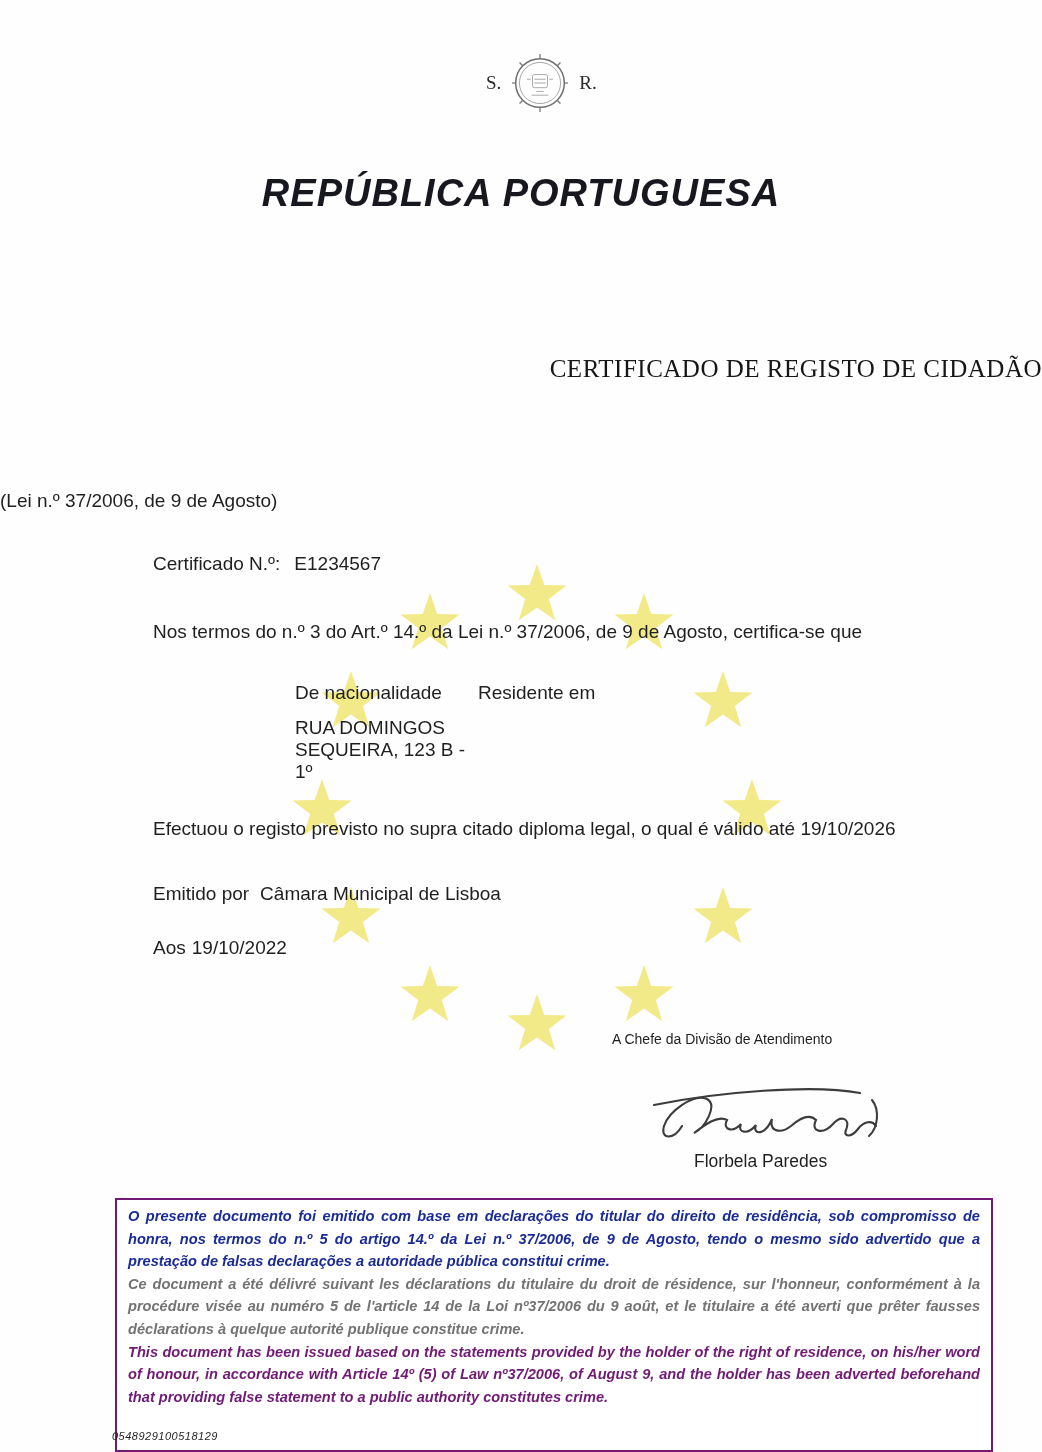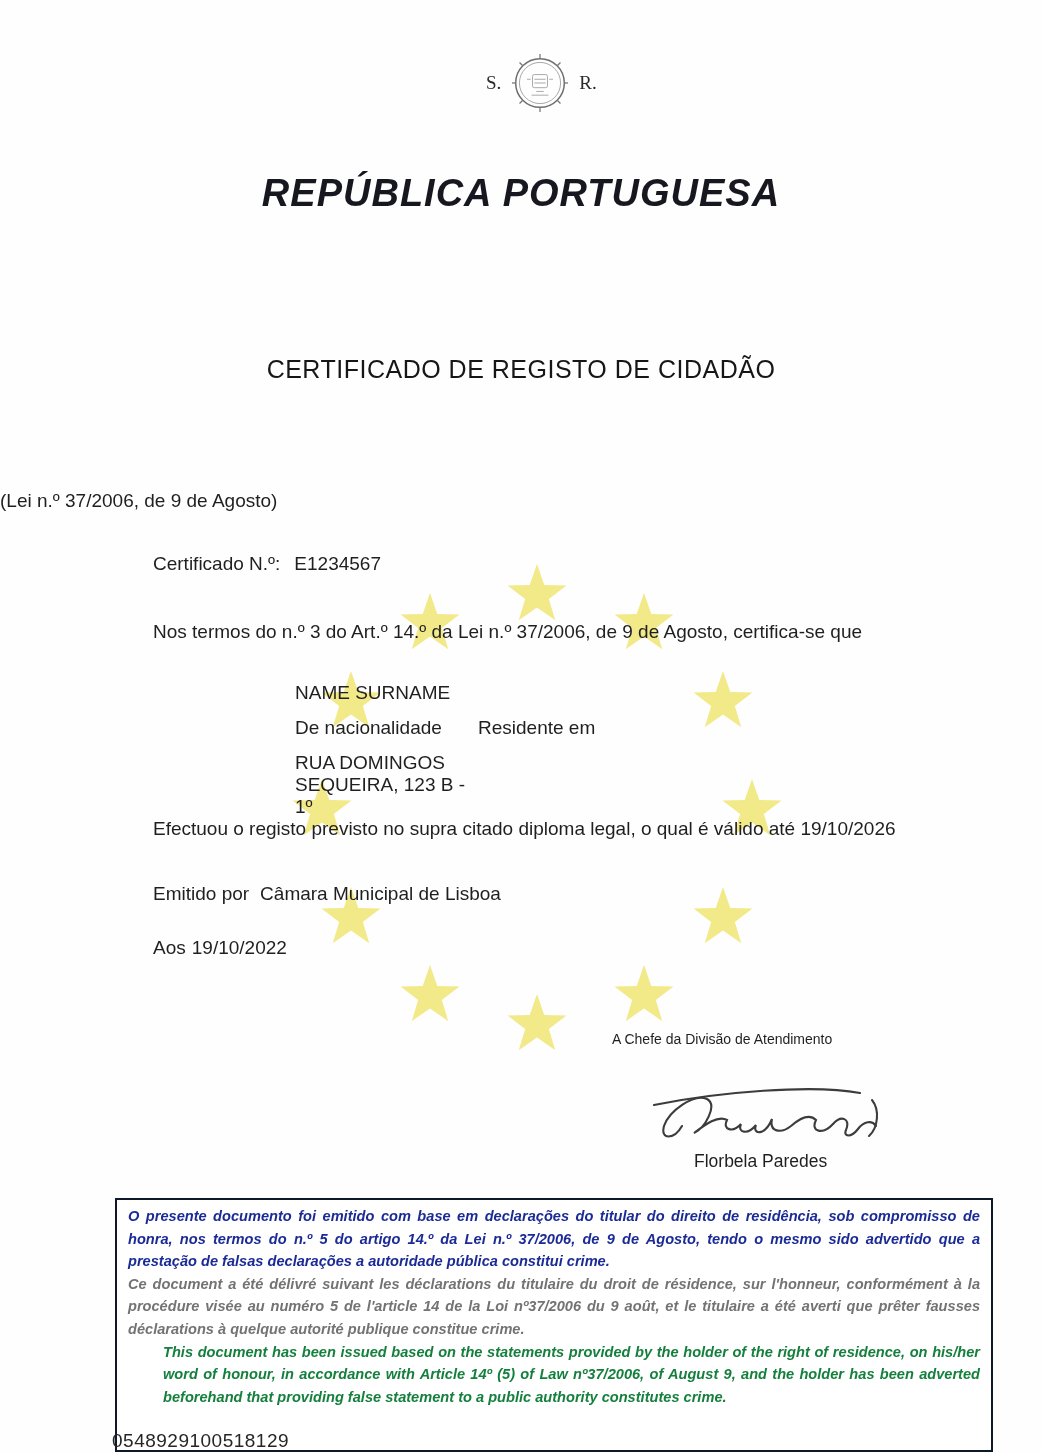--- a/index.html
+++ b/index.html
@@ -24,22 +24,22 @@
     font-size:19px;color:#2a2a2a;
   }
   .seal-svg{display:block;}
 
   .republic{
     left:0;right:0;top:172px;text-align:center;
     font-size:38px;font-weight:bold;font-style:italic;
     letter-spacing:1px;color:#17171f;
   }
   .cert-title{
-    left:0;right:0;top:352px;text-align:center;
-    font-size:25px;line-height:34px;letter-spacing:0.5px;color:#161616;
+    left:0;right:0;top:352px;text-align:right;
+    font-size:25px;line-height:34px;letter-spacing:0.5px;color:#161616;font-family:Liberation Serif, serif;
   }
   .law-ref{left:0;right:0;top:490px;text-align:left;font-size:19px;}
 
   .line{font-size:19px;white-space:nowrap;margin-left:31px;}
   .cert-no{left:122px;top:553px;}
   .cert-no .val{margin-left:14px;}
   .nos-termos{left:122px;top:621px;}
 
   .holder{
     left:295px;top:682px;
@@ -54,31 +54,31 @@
   .emitido .val{margin-left:11px;}
   .aos{left:122px;top:937px;}
   .aos .val{margin-left:6px;}
 
   .chefe{left:612px;top:1031px;font-size:14px;}
   .sig-wrap{left:648px;top:1080px;width:246px;height:70px;}
   .signatory{left:694px;top:1151px;font-size:17.5px;}
 
   .footer-box{
     left:115px;top:1198px;width:852px;
-    border:2px solid #0f172a;
+    border:2px solid #701a75;
     padding:5px 11px 42px 11px;
     background:rgba(255,255,255,0.65);
   }
   .footer-box p{
     margin:0;
     font-size:14.6px;line-height:1.55;
     font-weight:bold;font-style:italic;
     text-align:justify;
   }
-  .doc-number{left:112px;top:1430px;font-size:19px;letter-spacing:0.5px;color:#262626;}
+  .doc-number{left:112px;top:1430px;font-size:11px;letter-spacing:0.5px;color:#262626;font-style:italic;}
 </style>
 </head>
 <body>
 
 <div class="page">
 
   <div id="watermark">
       <div class="star" style="left: 504px; top: 562px;"><svg width="66" height="66" viewBox="-34 -34 68 68">
           <polygon points="0,-32 7.5,-10.4 30.4,-9.9 12.2,4.0 18.8,25.9 0,12.8 -18.8,25.9 -12.2,4.0 -30.4,-9.9 -7.5,-10.4" fill="#f1e77c"></polygon>
         </svg></div>
@@ -155,21 +155,20 @@
 
     <div class="abs law-ref">(Lei n.º 37/2006, de 9 de Agosto)</div>
 
     <div class="abs line cert-no">
       <span>Certificado N.º:</span><span class="val">E1234567</span>
     </div>
 
     <div class="abs line nos-termos">Nos termos do n.º 3 do Art.º 14.º da Lei n.º 37/2006, de 9 de Agosto, certifica-se que</div>
 
     <div class="abs holder">
-      <div class="full">NAME SURNAME</div>
       <div>De nacionalidade</div>
       <div>Residente em</div>
       <div>RUA DOMINGOS SEQUEIRA, 123 B - 1º</div>
       <div></div>
     </div>
 
     <div class="abs line efectuou">Efectuou o registo previsto no supra citado diploma legal, o qual é válido até 19/10/2026</div>
 
     <div class="abs line emitido">
       <span>Emitido por</span><span class="val">Câmara Municipal de Lisboa</span>
@@ -189,19 +188,19 @@
           <path d="M224,20 C232,30 230,48 221,56"></path>
         </g>
       </svg>
     </div>
 
     <div class="abs signatory">Florbela Paredes</div>
 
     <div class="abs footer-box">
       <p style="color: rgb(27, 43, 150);">O presente documento foi emitido com base em declarações do titular do direito de residência, sob compromisso de honra, nos termos do n.º 5 do artigo 14.º da Lei n.º 37/2006, de 9 de Agosto, tendo o mesmo sido advertido que a prestação de falsas declarações a autoridade pública constitui crime.</p>
       <p style="color: #737373;">Ce document a été délivré suivant les déclarations du titulaire du droit de résidence, sur l'honneur, conformément à la procédure visée au numéro 5 de l'article 14 de la Loi nº37/2006 du 9 août, et le titulaire a été averti que prêter fausses déclarations à quelque autorité publique constitue crime.</p>
-      <p style="color: #15803d; margin-left: 35px;">This document has been issued based on the statements provided by the holder of the right of residence, on his/her word of honour, in accordance with Article 14º (5) of Law nº37/2006, of August 9, and the holder has been adverted beforehand that providing false statement to a public authority constitutes crime.</p>
+      <p style="color: #701a75;">This document has been issued based on the statements provided by the holder of the right of residence, on his/her word of honour, in accordance with Article 14º (5) of Law nº37/2006, of August 9, and the holder has been adverted beforehand that providing false statement to a public authority constitutes crime.</p>
     </div>
 
     <div class="abs doc-number">0548929100518129</div>
 
   </div>
 </div>
 
 </body></html>

